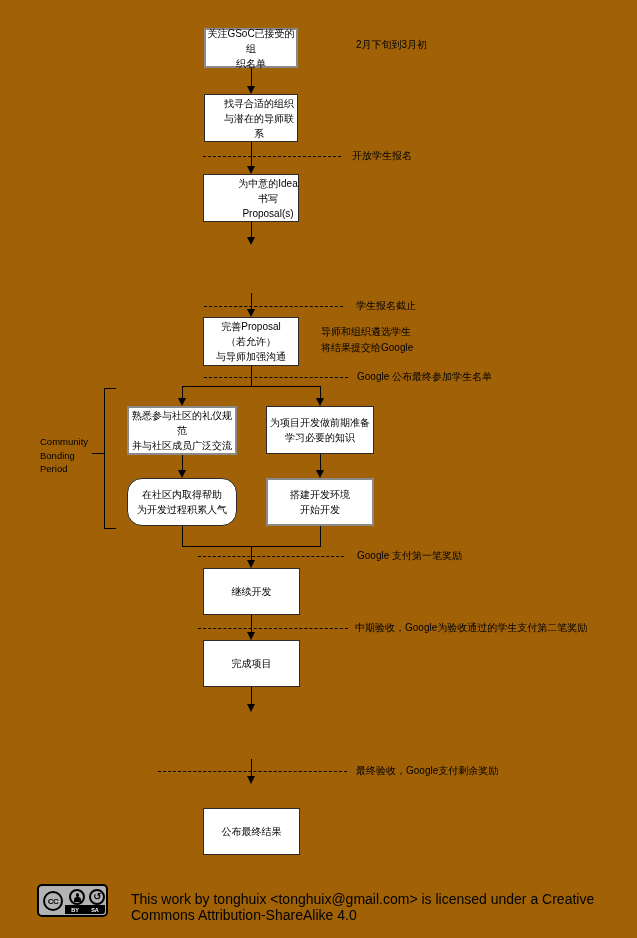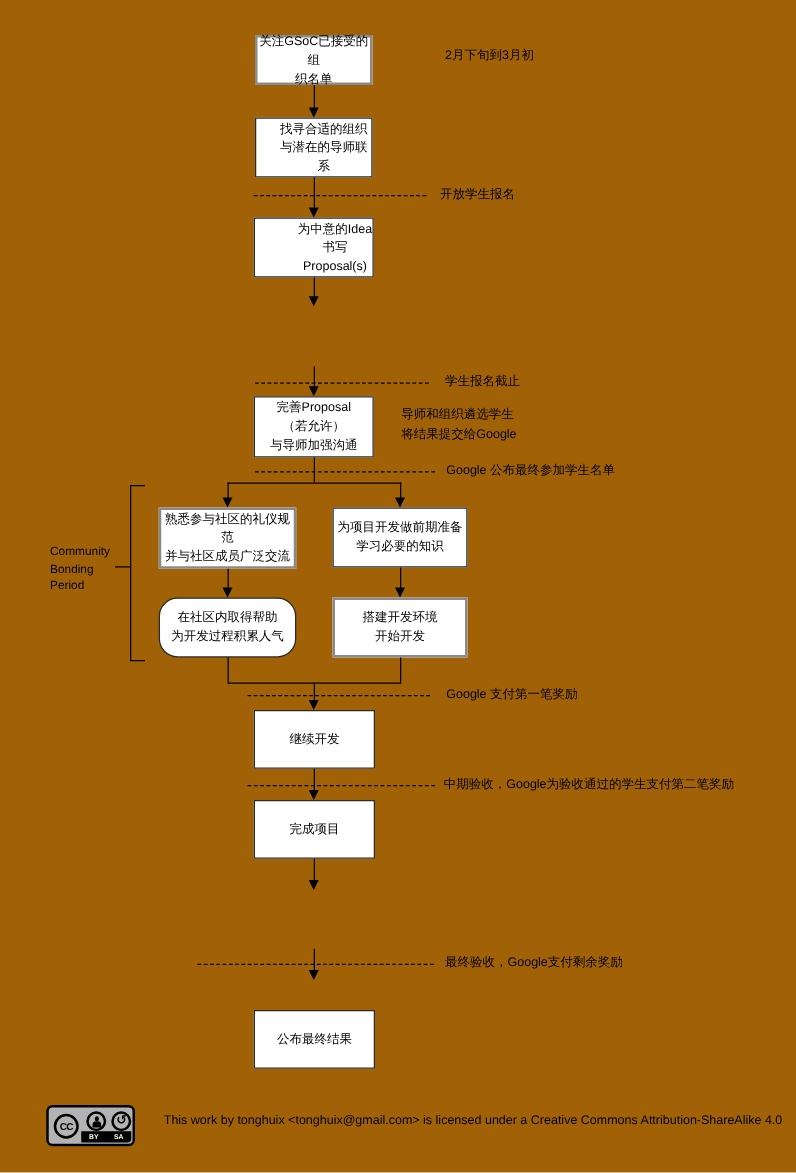--- a/index.html
+++ b/index.html
@@ -41,21 +41,21 @@
     border-radius:50%;box-sizing:border-box;display:flex;align-items:center;justify-content:center;
   }
   .by-head{position:absolute;top:2px;left:4.5px;width:3.5px;height:3.5px;background:#000;border-radius:50%;}
   .by-body{position:absolute;top:6px;left:2.5px;width:7px;height:4.5px;background:#000;border-radius:3px 3px 0 0;}
   .sa-glyph{font-size:10px;line-height:10px;font-weight:bold;transform:scaleX(-1);}
   .badge-strip{
     position:absolute;left:26px;bottom:1px;right:1px;height:9px;background:#000;
     display:flex;align-items:center;justify-content:space-around;
     color:#fff;font-size:5.5px;font-weight:bold;border-radius:0 0 3px 0;
   }
-  #license-text{position:absolute;left:131px;top:891px;font-size:10px;}
+  #license-text{position:absolute;left:131px;top:891px;font-size:14px;}
 </style>
 </head>
 <body>
 
 <div id="canvas">
 
   <div class="node grey" style="left:204px;top:28px;width:94px;height:40px;">关注GSoC已接受的组
 织名单</div>
 
   <div class="node" style="left:204px;top:94px;width:94px;height:48px;padding-left:16px;">找寻合适的组织

